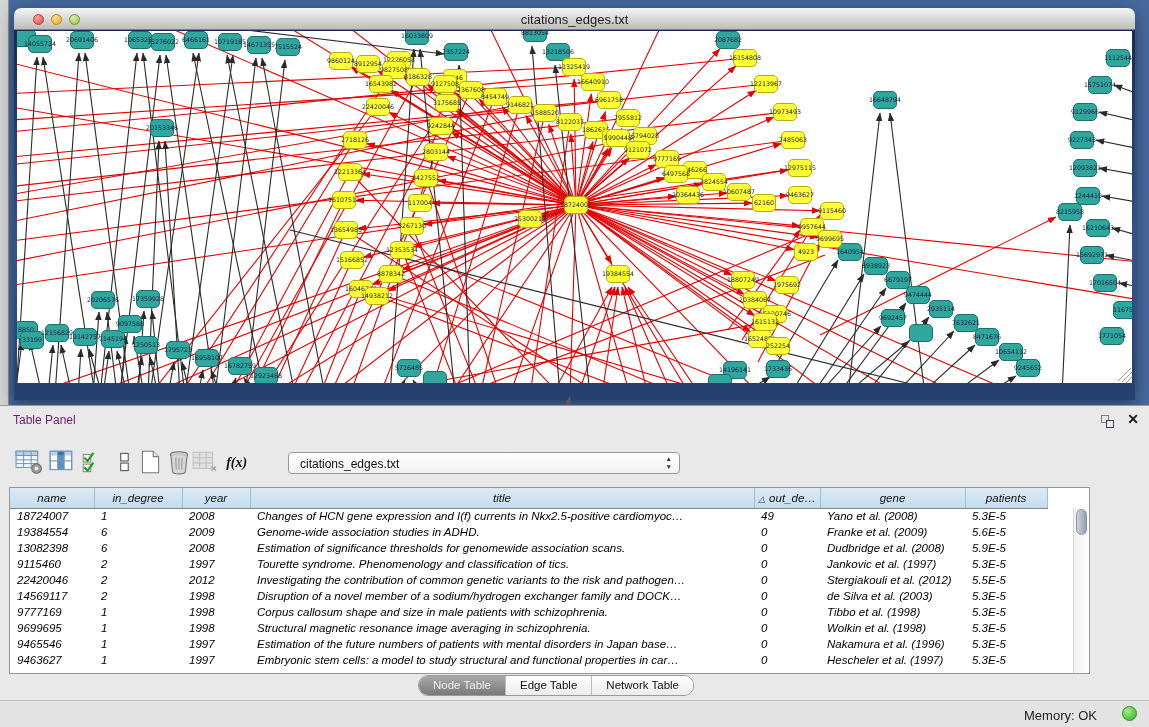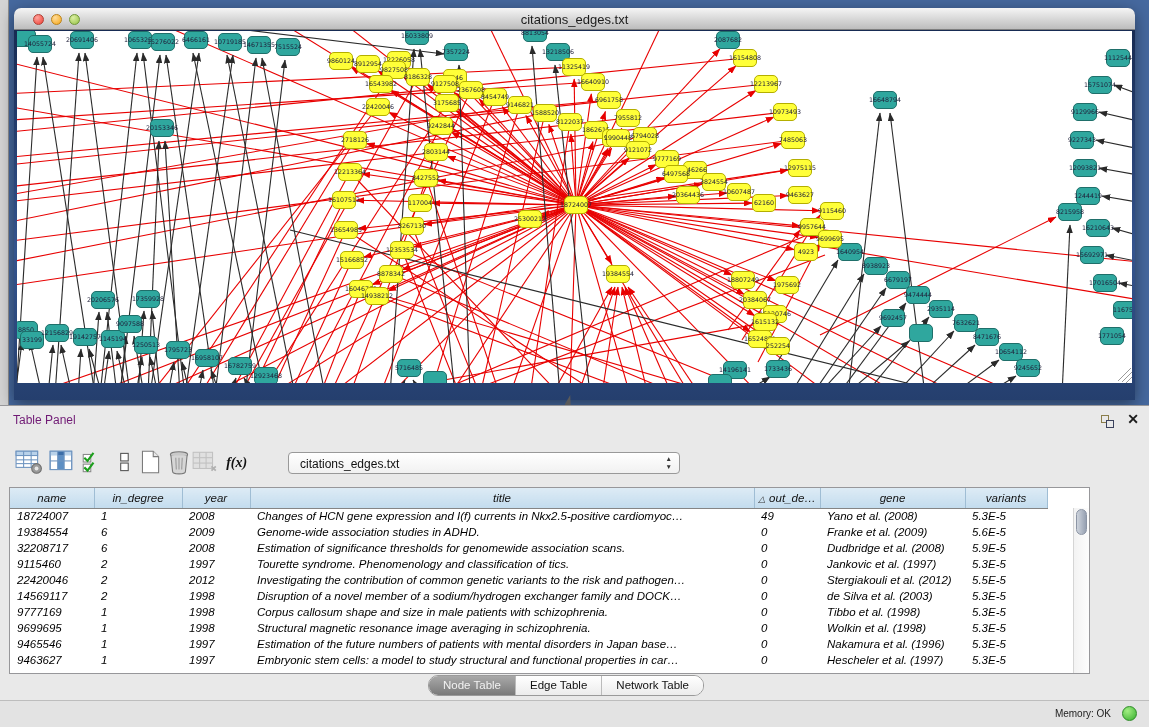--- a/index.html
+++ b/index.html
@@ -65,31 +65,31 @@
        white-space:nowrap; overflow:hidden; }
   th:nth-child(1){width:84px} th:nth-child(2){width:88px} th:nth-child(3){width:68px}
   th:nth-child(4){width:504px} th:nth-child(5){width:66px} th:nth-child(6){width:145px}
   th:nth-child(7){width:82px}
   .sort { font-size:9px; color:#333; margin-right:4px; }
   .vscroll { position:absolute; left:1063px; top:20px; width:16px; height:165px;
              background:linear-gradient(90deg,#f3f3f3,#fdfdfd); border-left:1px solid #d5d5d5; }
   .vthumb { position:absolute; left:2px; top:1px; width:11px; height:26px; border-radius:6px;
             background:linear-gradient(90deg,#ced4dd,#96a0b1); border:1px solid #8c95a5; }
 
-  .tabs { position:absolute; left:428px; top:269px; height:21px; display:flex;
+  .tabs { position:absolute; left:418px; top:269px; height:21px; display:flex;
           border:1px solid #9a9a9a; border-radius:10px; overflow:hidden; background:#fff; }
   .tab { font-size:11.5px; padding:3px 14px 0 14px; color:#111;
          background:linear-gradient(#ffffff,#ececec); border-right:1px solid #bbb; }
   .tab:last-child { border-right:none; }
   .tab.selected { background:linear-gradient(#a9a9a9,#797979); color:#f2f2f2; }
 
   
   .statusbar { position:absolute; left:0; top:700px; width:1149px; height:27px;
                background:#e3e3e3; border-top:1px solid #bdbdbd; }
-  .memory { position:absolute; right:38px; top:7px; font-size:10px; color:#222; }
+  .memory { position:absolute; right:52px; top:7px; font-size:13px; color:#222; }
   .memdot { position:absolute; right:12px; top:5px; width:15px; height:15px; border-radius:50%;
             background:radial-gradient(circle at 35% 30%,#a2ef83,#36ae2d); border:1px solid #2d8c27; }
 </style>
 </head>
 <body>
 
 <div class="screen">
 
   <div class="desktop">
     <div class="left-strip"></div>
@@ -907,21 +907,21 @@
     <div class="table-wrap">
       <table>
         <thead>
             <tr id="thead-row">
               <th>name</th>
               <th>in_degree</th>
               <th>year</th>
               <th>title</th>
               <th><span class="sort">△</span>out_de…</th>
               <th>gene</th>
-              <th>variants</th>
+              <th>patients</th>
             </tr>
           </thead>
         <tbody id="tbody">
             <tr>
               <td>18724007</td>
               <td>1</td>
               <td>2008</td>
               <td>Changes of HCN gene expression and I(f) currents in Nkx2.5-positive cardiomyoc…</td>
               <td>49</td>
               <td>Yano et al. (2008)</td>
@@ -930,21 +930,21 @@
             <tr>
               <td>19384554</td>
               <td>6</td>
               <td>2009</td>
               <td>Genome-wide association studies in ADHD.</td>
               <td>0</td>
               <td>Franke et al. (2009)</td>
               <td>5.6E-5</td>
             </tr>
             <tr>
-              <td>32208717</td>
+              <td>13082398</td>
               <td>6</td>
               <td>2008</td>
               <td>Estimation of significance thresholds for genomewide association scans.</td>
               <td>0</td>
               <td>Dudbridge et al. (2008)</td>
               <td>5.9E-5</td>
             </tr>
             <tr>
               <td>9115460</td>
               <td>2</td>

